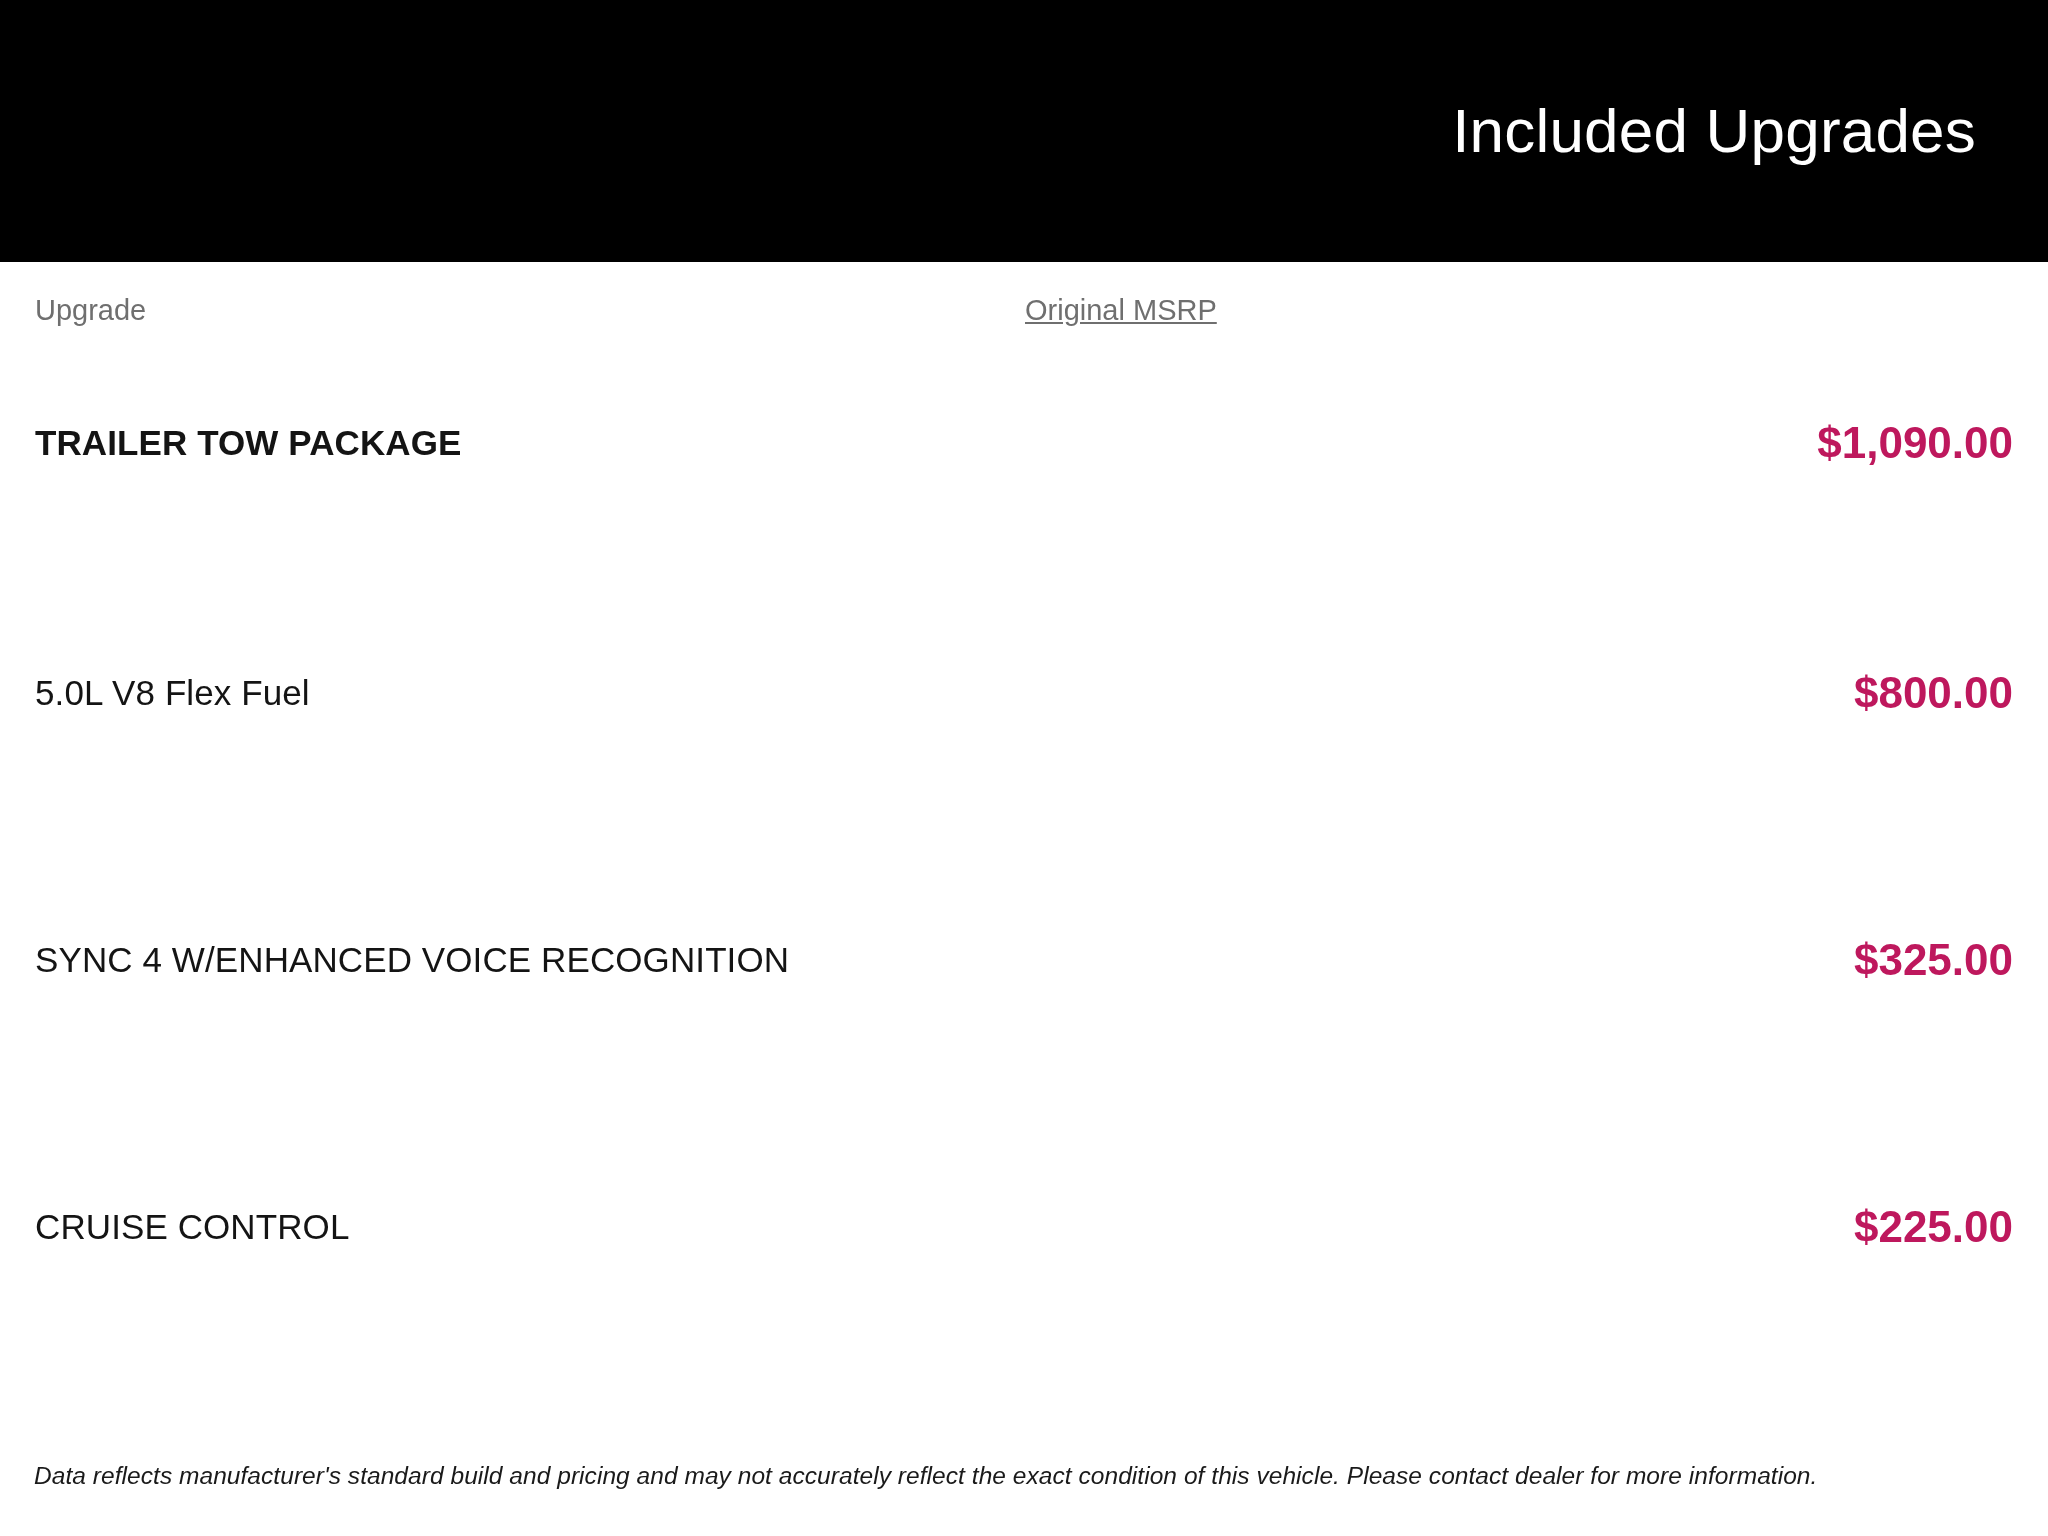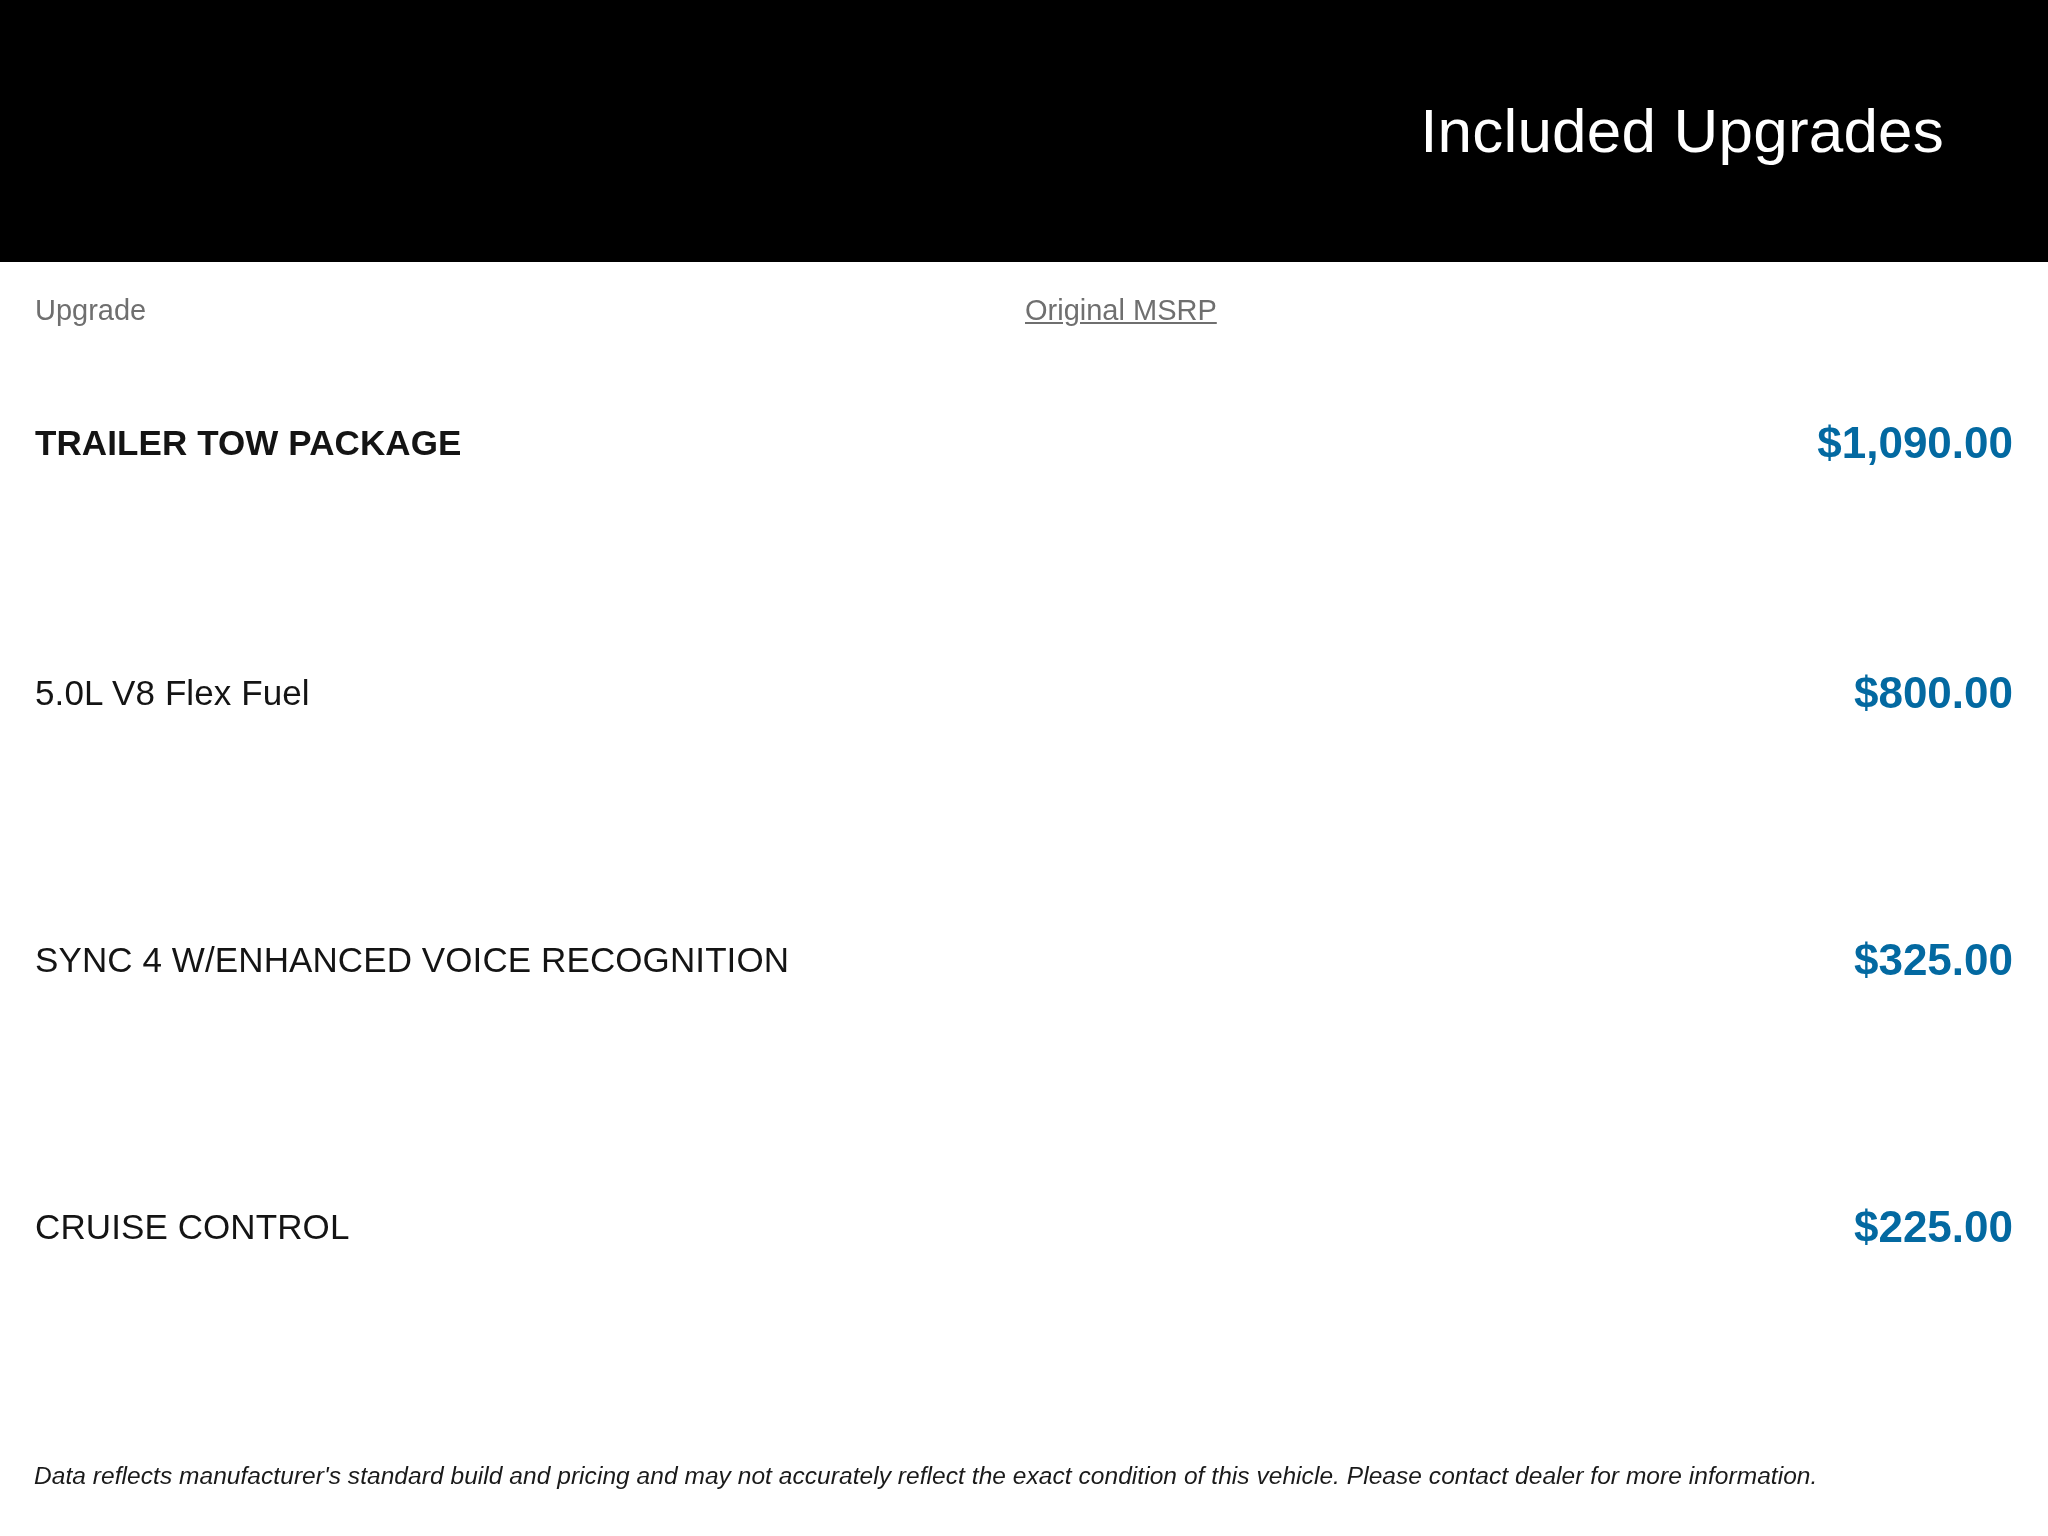--- a/index.html
+++ b/index.html
@@ -26,21 +26,21 @@
 
   
   .header {
     background: #000000;
     height: 262px;
     flex: 0 0 262px;
     display: flex;
     align-items: center;
     justify-content: flex-end;
     box-sizing: border-box;
-    padding-right: 104px;
+    padding-right: 72px;
   }
   .header-title {
     color: #ffffff;
     font-size: 62px;
     font-weight: 400;
     letter-spacing: 0.2px;
     line-height: 1;
   }
 
   
@@ -76,21 +76,21 @@
   .upgrade-name {
     font-size: 35px;
     font-weight: 400;
     color: #141414;
     text-align: left;
     letter-spacing: 0.1px;
   }
   .upgrade-price {
     font-size: 44px;
     font-weight: 700;
-    color: #0369a1;
+    color: #be185d;
     text-align: right;
     white-space: nowrap;
   }
 
   
   .table tr.data-row:first-of-type .row-cell {
     height: 230px;
     font-weight: bold;
   }
 

